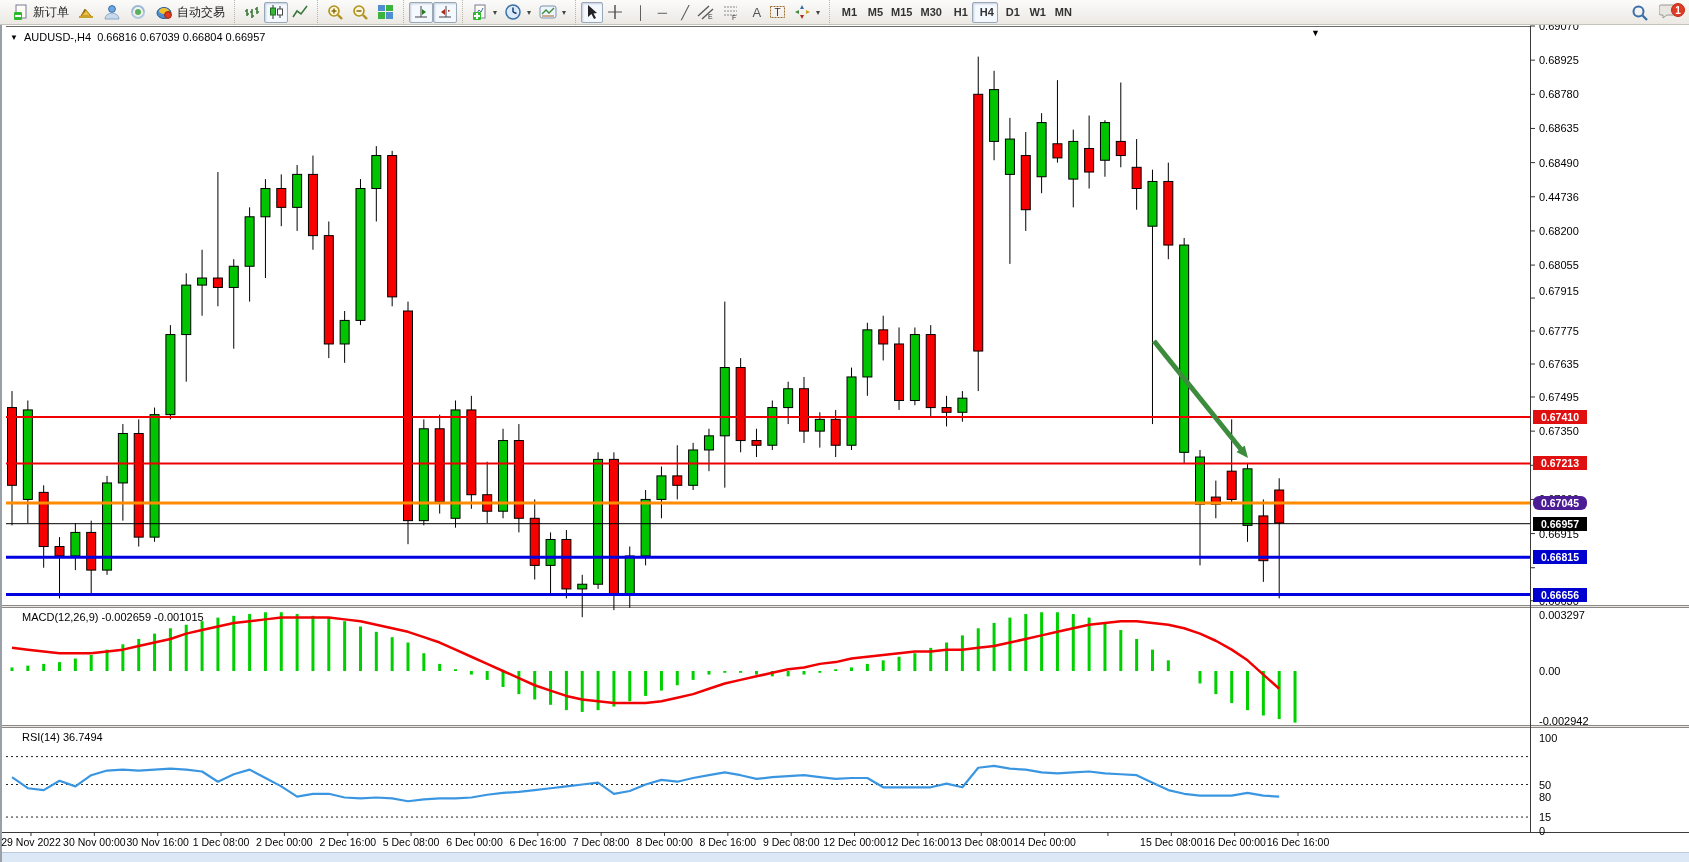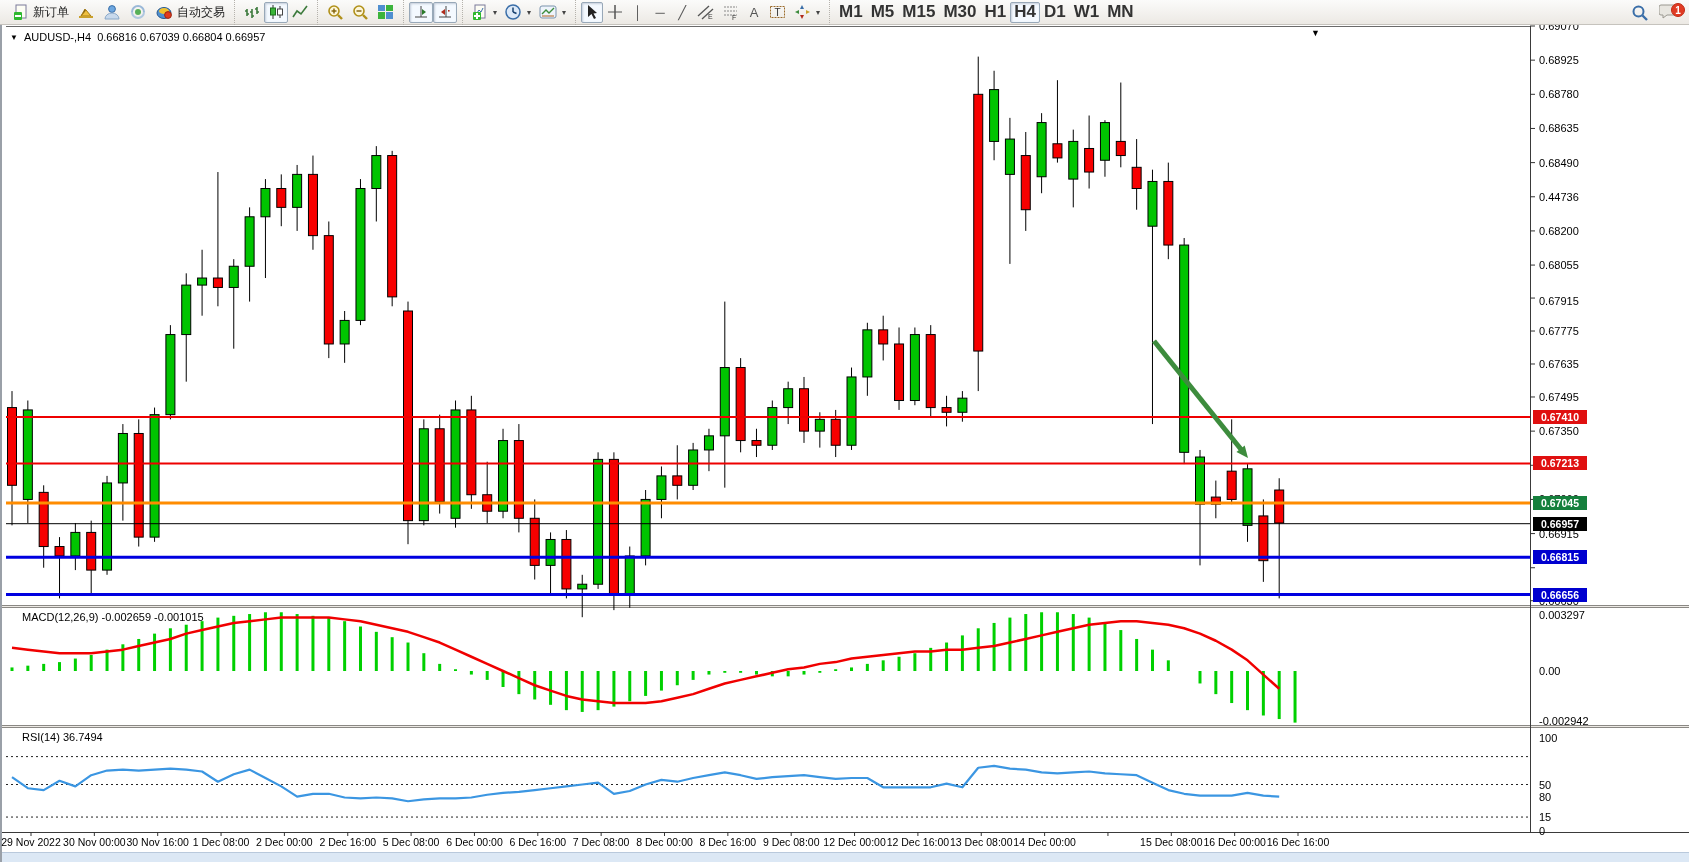--- a/index.html
+++ b/index.html
@@ -8,25 +8,25 @@
   #app { position:relative; width:1689px; height:862px; }
 
   
   #toolbar { position:absolute; top:0; left:0; width:1689px; height:25px;
     background:linear-gradient(#fbfbfa,#ece9e4); border-bottom:1px solid #c6c3bd;
     display:flex; align-items:center; padding-left:4px; z-index:20; }
   .tgroup { display:flex; align-items:center; height:25px; padding:0 5px;
     border-left:1px dotted #b5b2ac; }
   .tgroup:first-child { border-left:none; }
   .tbtn { display:flex; align-items:center; gap:4px; height:21px; min-width:22px;
-    padding:0 3px; border:1px solid transparent; border-radius:2px; justify-content:center;
+    padding:0 3px; border:1px solid transparent; border-radius:2px; justify-content:flex-end;
     font-size:12px; color:#222; cursor:default; }
   .tbtn.pressed { border:1px solid #98a8b8; background:#f4f9ff;
     box-shadow:inset 1px 1px 2px rgba(60,80,110,.25); }
-  .tf { font-size:17px; color:#333; font-weight:bold; min-width:26px; }
+  .tf { font-size:11px; color:#333; font-weight:bold; min-width:26px; }
   .glyph { font-size:13px; color:#555; }
   .dd { font-size:8px; color:#444; margin-left:1px; }
   #toolbar-right { position:absolute; right:8px; top:0; height:25px; display:flex; align-items:center; gap:10px; }
   #notif { position:relative; width:22px; height:20px; }
   #notif-badge { position:absolute; right:-4px; top:0; min-width:14px; height:14px; border-radius:8px;
     background:#e03b24; color:#fff; font-size:10px; font-weight:bold; text-align:center; line-height:14px;
     border:1px solid #c02a14; padding:0 2px; }
 
   
   #chartwin { position:absolute; top:25px; left:0; width:1689px; height:837px;
@@ -790,33 +790,33 @@
       </div>
     <div id="bottom-strip"></div>
   <div class="ptick" style="top: -5px;">0.69070</div>
       <div class="ptick" style="top: 29.1533px;">0.68925</div>
       <div class="ptick" style="top: 63.3066px;">0.68780</div>
       <div class="ptick" style="top: 97.4599px;">0.68635</div>
       <div class="ptick" style="top: 131.613px;">0.68490</div>
       <div class="ptick" style="top: 165.766px;">0.44736</div>
       <div class="ptick" style="top: 199.92px;">0.68200</div>
       <div class="ptick" style="top: 234.073px;">0.68055</div>
-      <div class="ptick" style="top: 270px;">0.67915</div>
+      <div class="ptick" style="top: 260px;">0.67915</div>
       <div class="ptick" style="top: 300.024px;">0.67775</div>
       <div class="ptick" style="top: 333px;">0.67635</div>
       <div class="ptick" style="top: 365.975px;">0.67495</div>
       <div class="ptick" style="top: 400.129px;">0.67350</div>
       <div class="ptick" style="top: 434.282px;">0.67205</div>
       <div class="ptick" style="top: 468.435px;">0.67060</div>
       <div class="ptick" style="top: 502.589px;">0.66915</div>
       <div class="ptick" style="top: 524px; font-style: italic;">0.66770</div>
       <div class="ptick" style="top: 569.718px;">0.66630</div>
       <div class="badge" style="top: 384.996px; background: rgb(224, 16, 16);">0.67410</div>
       <div class="badge" style="top: 431.398px; background: rgb(224, 16, 16);">0.67213</div>
-      <div class="badge" style="top: 470.968px; background: #15803d;">0.67045</div>
+      <div class="badge" style="top: 470.968px; background: #4c1d95; border-radius: 6px;">0.67045</div>
       <div class="badge" style="top: 491.696px; background: rgb(0, 0, 0);">0.66957</div>
       <div class="badge" style="top: 525.143px; background: rgb(0, 0, 207);">0.66815</div>
       <div class="badge" style="top: 562.594px; background: rgb(0, 0, 207);">0.66656</div>
       <div class="mtick" style="top: 584px;">0.003297</div>
       <div class="mtick" style="top: 640px;">0.00</div>
       <div class="mtick" style="top: 690px;">-0.002942</div>
       <div class="mtick" style="top: 707px;">100</div>
       <div class="mtick" style="top: 725.6px; margin-top: 40px;">80</div>
       <div class="mtick" style="top: 753.5px;">50</div>
       <div class="mtick" style="top: 786.05px;">15</div>

